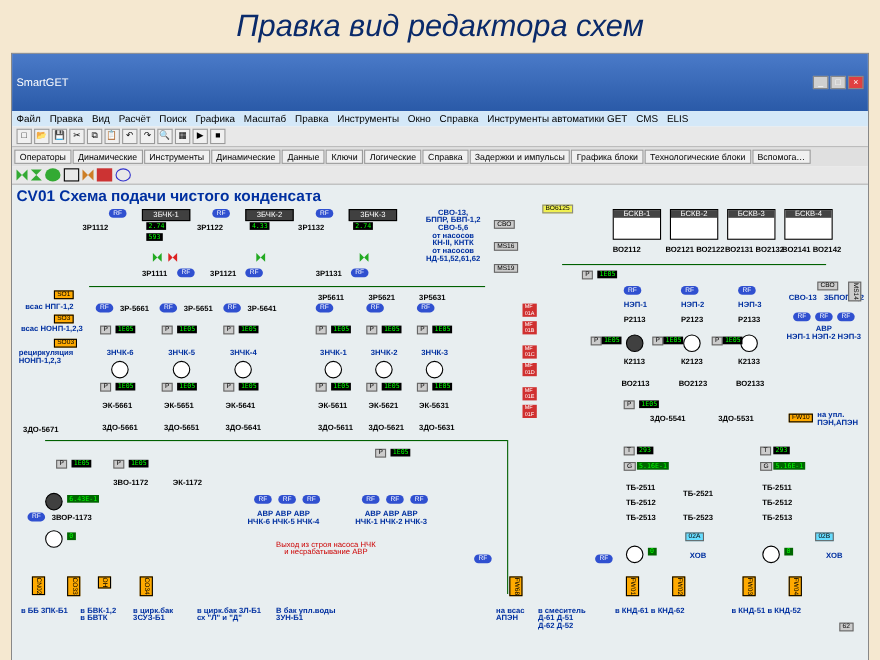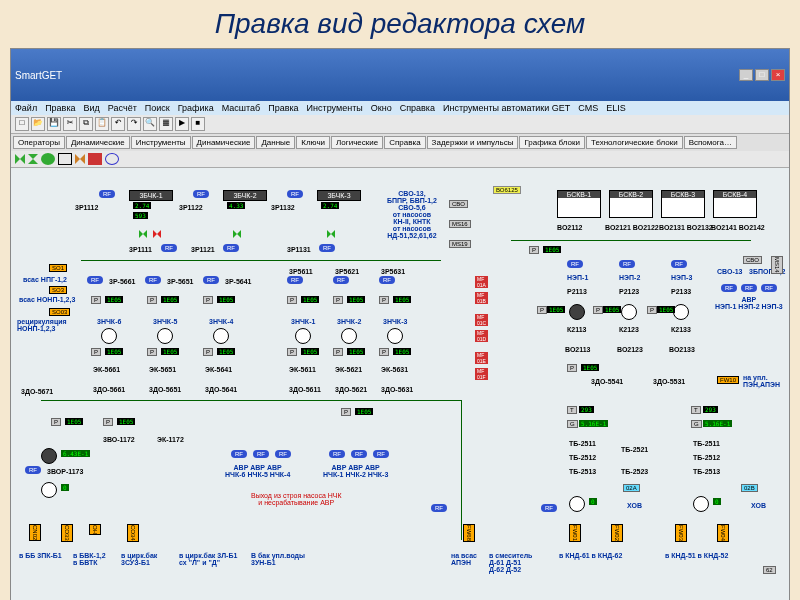--- a/index.html
+++ b/index.html
@@ -103,20 +103,21 @@
     <span class="sym sym-valve"></span>
     <span class="sym sym-valve" style="transform:rotate(90deg)"></span>
     <span class="sym" style="background:#3a3;border-radius:50%"></span>
     <span class="sym" style="border:1px solid #000"></span>
     <span class="sym sym-valve" style="filter:hue-rotate(280deg)"></span>
     <span class="sym" style="background:#c33"></span>
     <span class="sym" style="border:1px solid #33c;border-radius:50%"></span>
   </div>
 
   <div class="canvas">
+    <div class="scheme-title">CV01 Схема подачи чистого конденсата</div>
 
     <div class="rf" style="top:22px;left:88px">RF</div>
     <div class="block" style="top:22px;left:118px;width:44px">3БЧК-1</div>
     <div class="val" style="top:34px;left:122px">2.74</div>
     <div class="val" style="top:44px;left:122px">593</div>
     <div class="lbl k" style="top:36px;left:64px">3Р1112</div>
 
     <div class="rf" style="top:22px;left:182px">RF</div>
     <div class="block" style="top:22px;left:212px;width:44px">3БЧК-2</div>
     <div class="val" style="top:34px;left:216px">4.33</div>

